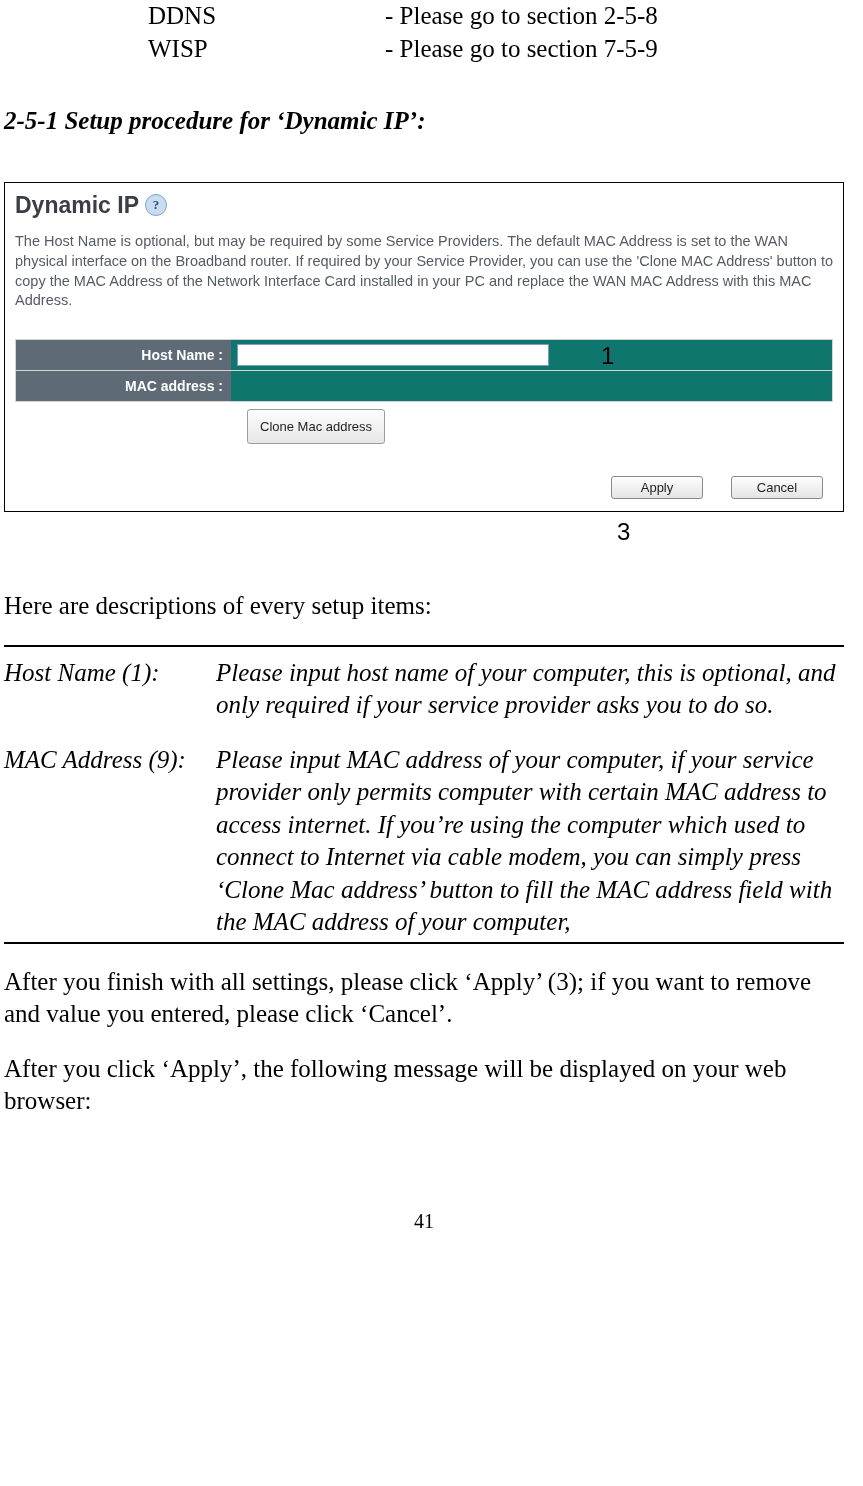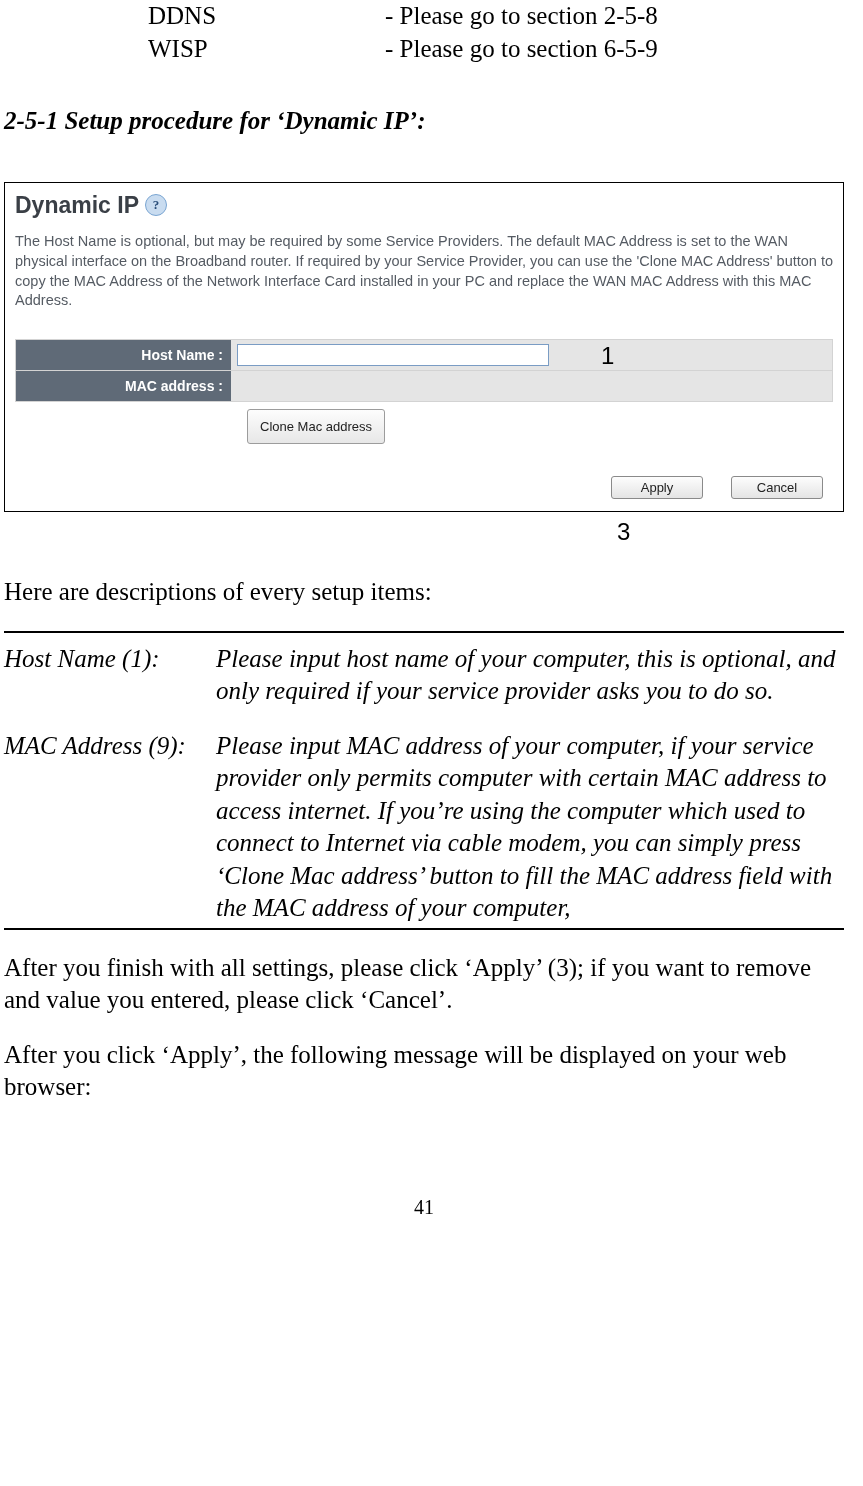--- a/index.html
+++ b/index.html
@@ -56,21 +56,21 @@
       font-family: Georgia, serif;
     }
     .ss-desc {
       font-size: 14.5px;
       color: #555b63;
       line-height: 1.35;
       margin-bottom: 28px;
     }
     .form-rows {
       border: 1px solid #d3d3d3;
-      background: #e5e5e5;
+      background: #0f766e;
     }
     .form-row {
       display: flex;
       align-items: center;
       border-top: 1px solid #d3d3d3;
     }
     .form-row:first-child { border-top: none; }
     .form-label {
       background: #5f6a77;
       color: #fff;
@@ -135,21 +135,21 @@
       padding: 3px 0;
       width: 92px;
       color: #222;
       cursor: pointer;
     }
     .callout-3-holder {
       position: relative;
       height: 28px;
     }
     .intro-line {
-      margin: 30px 0 22px 0;
+      margin: 44px 0 22px 0;
     }
     .defs {
       border-top: 2px solid #000;
       border-bottom: 2.5px solid #000;
       padding: 10px 0 3px 0;
       font-style: italic;
     }
     .def-row {
       display: flex;
       margin-bottom: 22px;
@@ -169,21 +169,21 @@
 </head>
 <body>
 
 <div class="toc-list">
   <div class="toc-row">
     <span class="toc-term">DDNS</span>
     <span>- Please go to section 2-5-8</span>
   </div>
   <div class="toc-row">
     <span class="toc-term">WISP</span>
-    <span>- Please go to section 6-5-9</span>
+    <span>- Please go to section 7-5-9</span>
   </div>
 </div>
 
 <div class="section-heading">2-5-1 Setup procedure for ‘Dynamic IP’:</div>
 
 <div class="screenshot-box">
   <div class="ss-title">
     <span>Dynamic IP</span>
     <span class="help-dot">?</span>
   </div>

